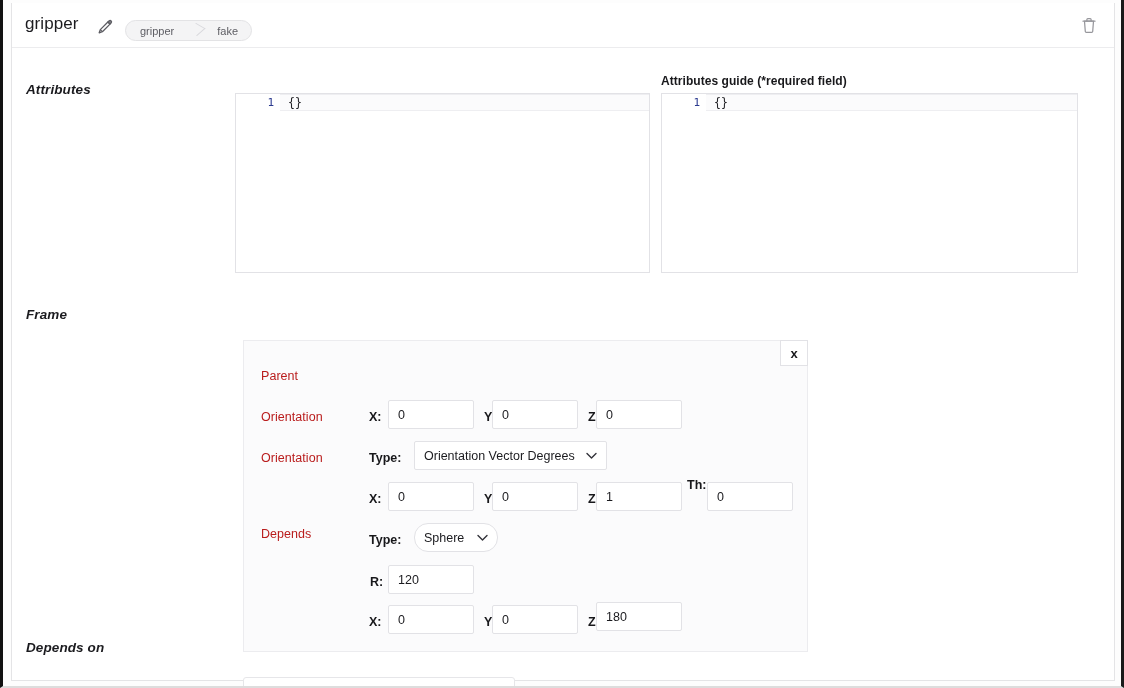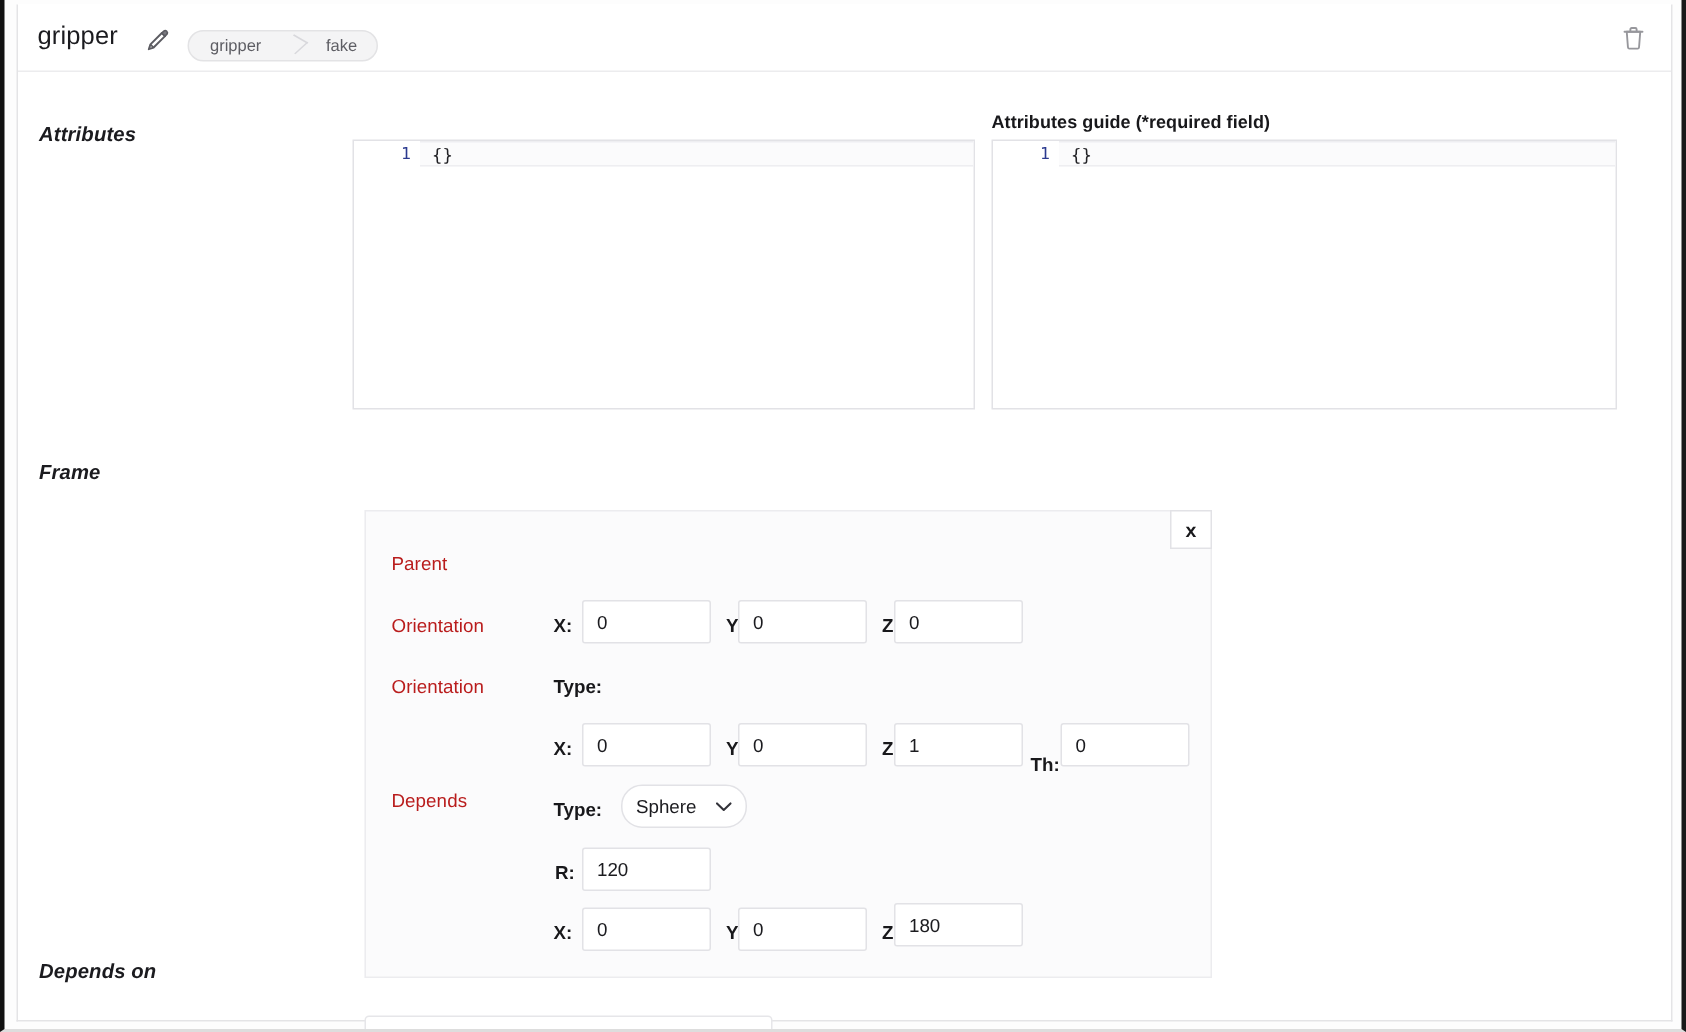--- a/index.html
+++ b/index.html
@@ -313,31 +313,39 @@
 
         <div class="inline-label" style="left:240px; top:69px;">Y:</div>
         <input class="field num" style="left: 248px; top: 59px;" value="0">
 
         <div class="inline-label" style="left:344px; top:69px;">Z:</div>
         <input class="field num" style="left: 352px; top: 59px;" value="0">
 
         <div class="row-label" style="left:17px; top:110px;">Orientation</div>
 
         <div class="inline-label" style="left:125px; top:110px;">Type:</div>
+        <div class="select" style="left:170px; top:100px; width:193px;">
+          <span>Orientation Vector Degrees</span>
+          <span class="chev">
+            <svg width="11" height="8" viewBox="0 0 11 8">
+              <path d="M1 1.6 L5.5 6 L10 1.6" fill="none" stroke="#33333a" stroke-width="1.4" stroke-linecap="round" stroke-linejoin="round"></path>
+            </svg>
+          </span>
+        </div>
 
         <div class="inline-label" style="left:125px; top:151px;">X:</div>
         <input class="field num" style="left: 144px; top: 141px;" value="0">
 
         <div class="inline-label" style="left:240px; top:151px;">Y:</div>
         <input class="field num" style="left: 248px; top: 141px;" value="0">
 
         <div class="inline-label" style="left:344px; top:151px;">Z:</div>
         <input class="field num" style="left: 352px; top: 141px;" value="1">
 
-        <div class="inline-label" style="left:443px; top:162px;">Th:</div>
+        <div class="inline-label" style="left:443px; top:137px;">Th:</div>
         <input class="field num" style="left: 463px; top: 141px;" value="0">
 
         <div class="row-label" style="left:17px; top:186px;">Depends</div>
 
         <div class="inline-label" style="left:125px; top:192px;">Type:</div>
         <div class="select" style="left:170px; top:182px; width:84px;border-radius:14px;">
           <span>Sphere</span>
           <span class="chev">
             <svg width="11" height="8" viewBox="0 0 11 8">
               <path d="M1 1.6 L5.5 6 L10 1.6" fill="none" stroke="#33333a" stroke-width="1.4" stroke-linecap="round" stroke-linejoin="round"></path>

